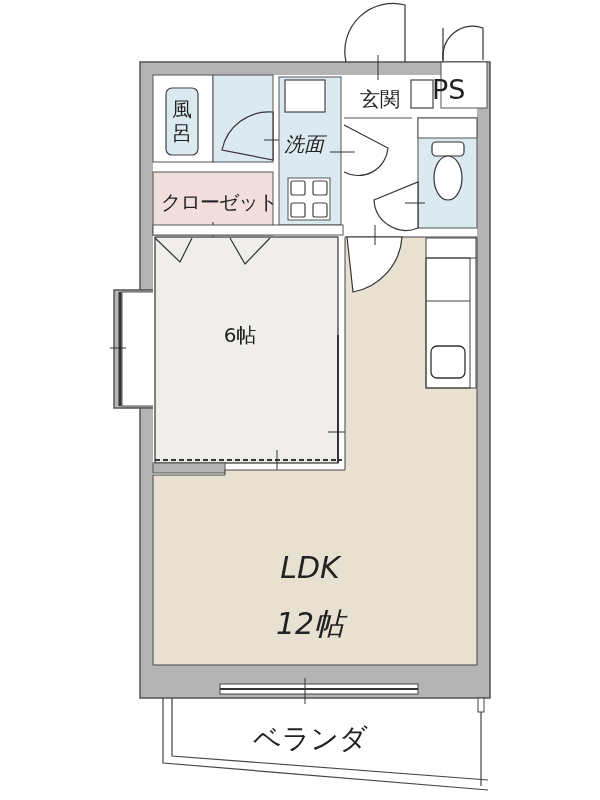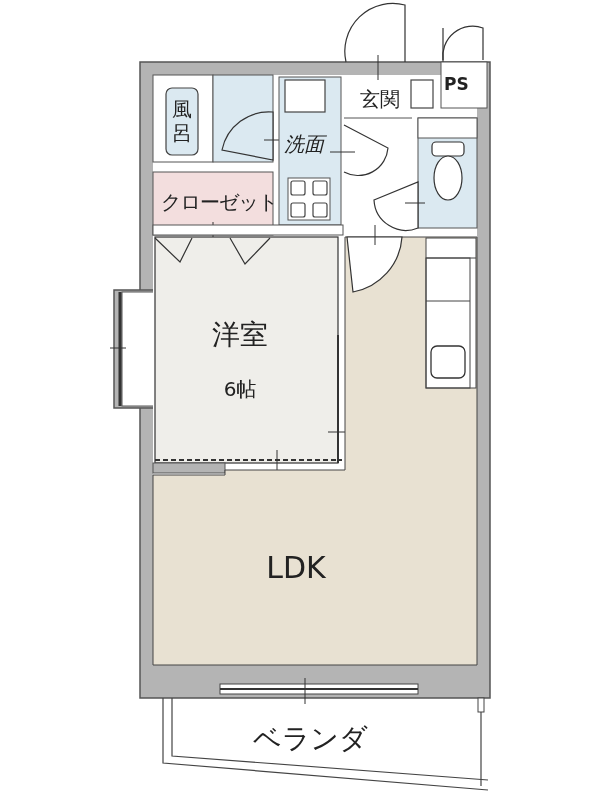--- a/index.html
+++ b/index.html
@@ -92,22 +92,22 @@
   <line x1="481" y1="712" x2="481" y2="786" stroke="#444" stroke-width="1.2"></line>
   <rect x="478" y="698" width="6" height="14" fill="#fff" stroke="#444" stroke-width="1"></rect>
 </svg>
 
 <div class="lbl room-sm" style="left:172px;top:97px;width:20px;text-align:center;line-height:24px;">
   <div>風</div>
   <div>呂</div>
 </div>
 <div class="lbl room-sm" style="left:284px;top:134px;font-style:italic;">洗面</div>
 <div class="lbl room-sm" style="left:360px;top:89px;">玄関</div>
-<div class="lbl room-sm" style="left:444px;top:76px;font-size:17px;font-weight:bold;">PS</div>
+<div class="lbl room-sm" style="left:432px;top:76px;font-size:27px;">PS</div>
 <div class="lbl" style="left:161px;top:192px;font-size:20px;letter-spacing:-1px;">クローゼット</div>
 <div class="lbl room-big" style="left:190px;top:308px;width:100px;line-height:54px;">
-  <div style="font-size:28px;">洋室</div>
   <div style="font-size:20px;">6帖</div>
 </div>
-<div class="lbl room-big" style="left:241px;top:540px;width:110px;line-height:56px;">
+<div class="lbl room-big" style="left:255px;top:540px;width:110px;line-height:56px;font-style:italic;">
   <div style="font-size:30px;">LDK</div>
+  <div style="font-size:30px;">12帖</div>
 </div>
 <div class="lbl" style="left:253px;top:727px;font-size:28px;font-family:Liberation Mono, monospace;">ベランダ</div>
 
 </body></html>

